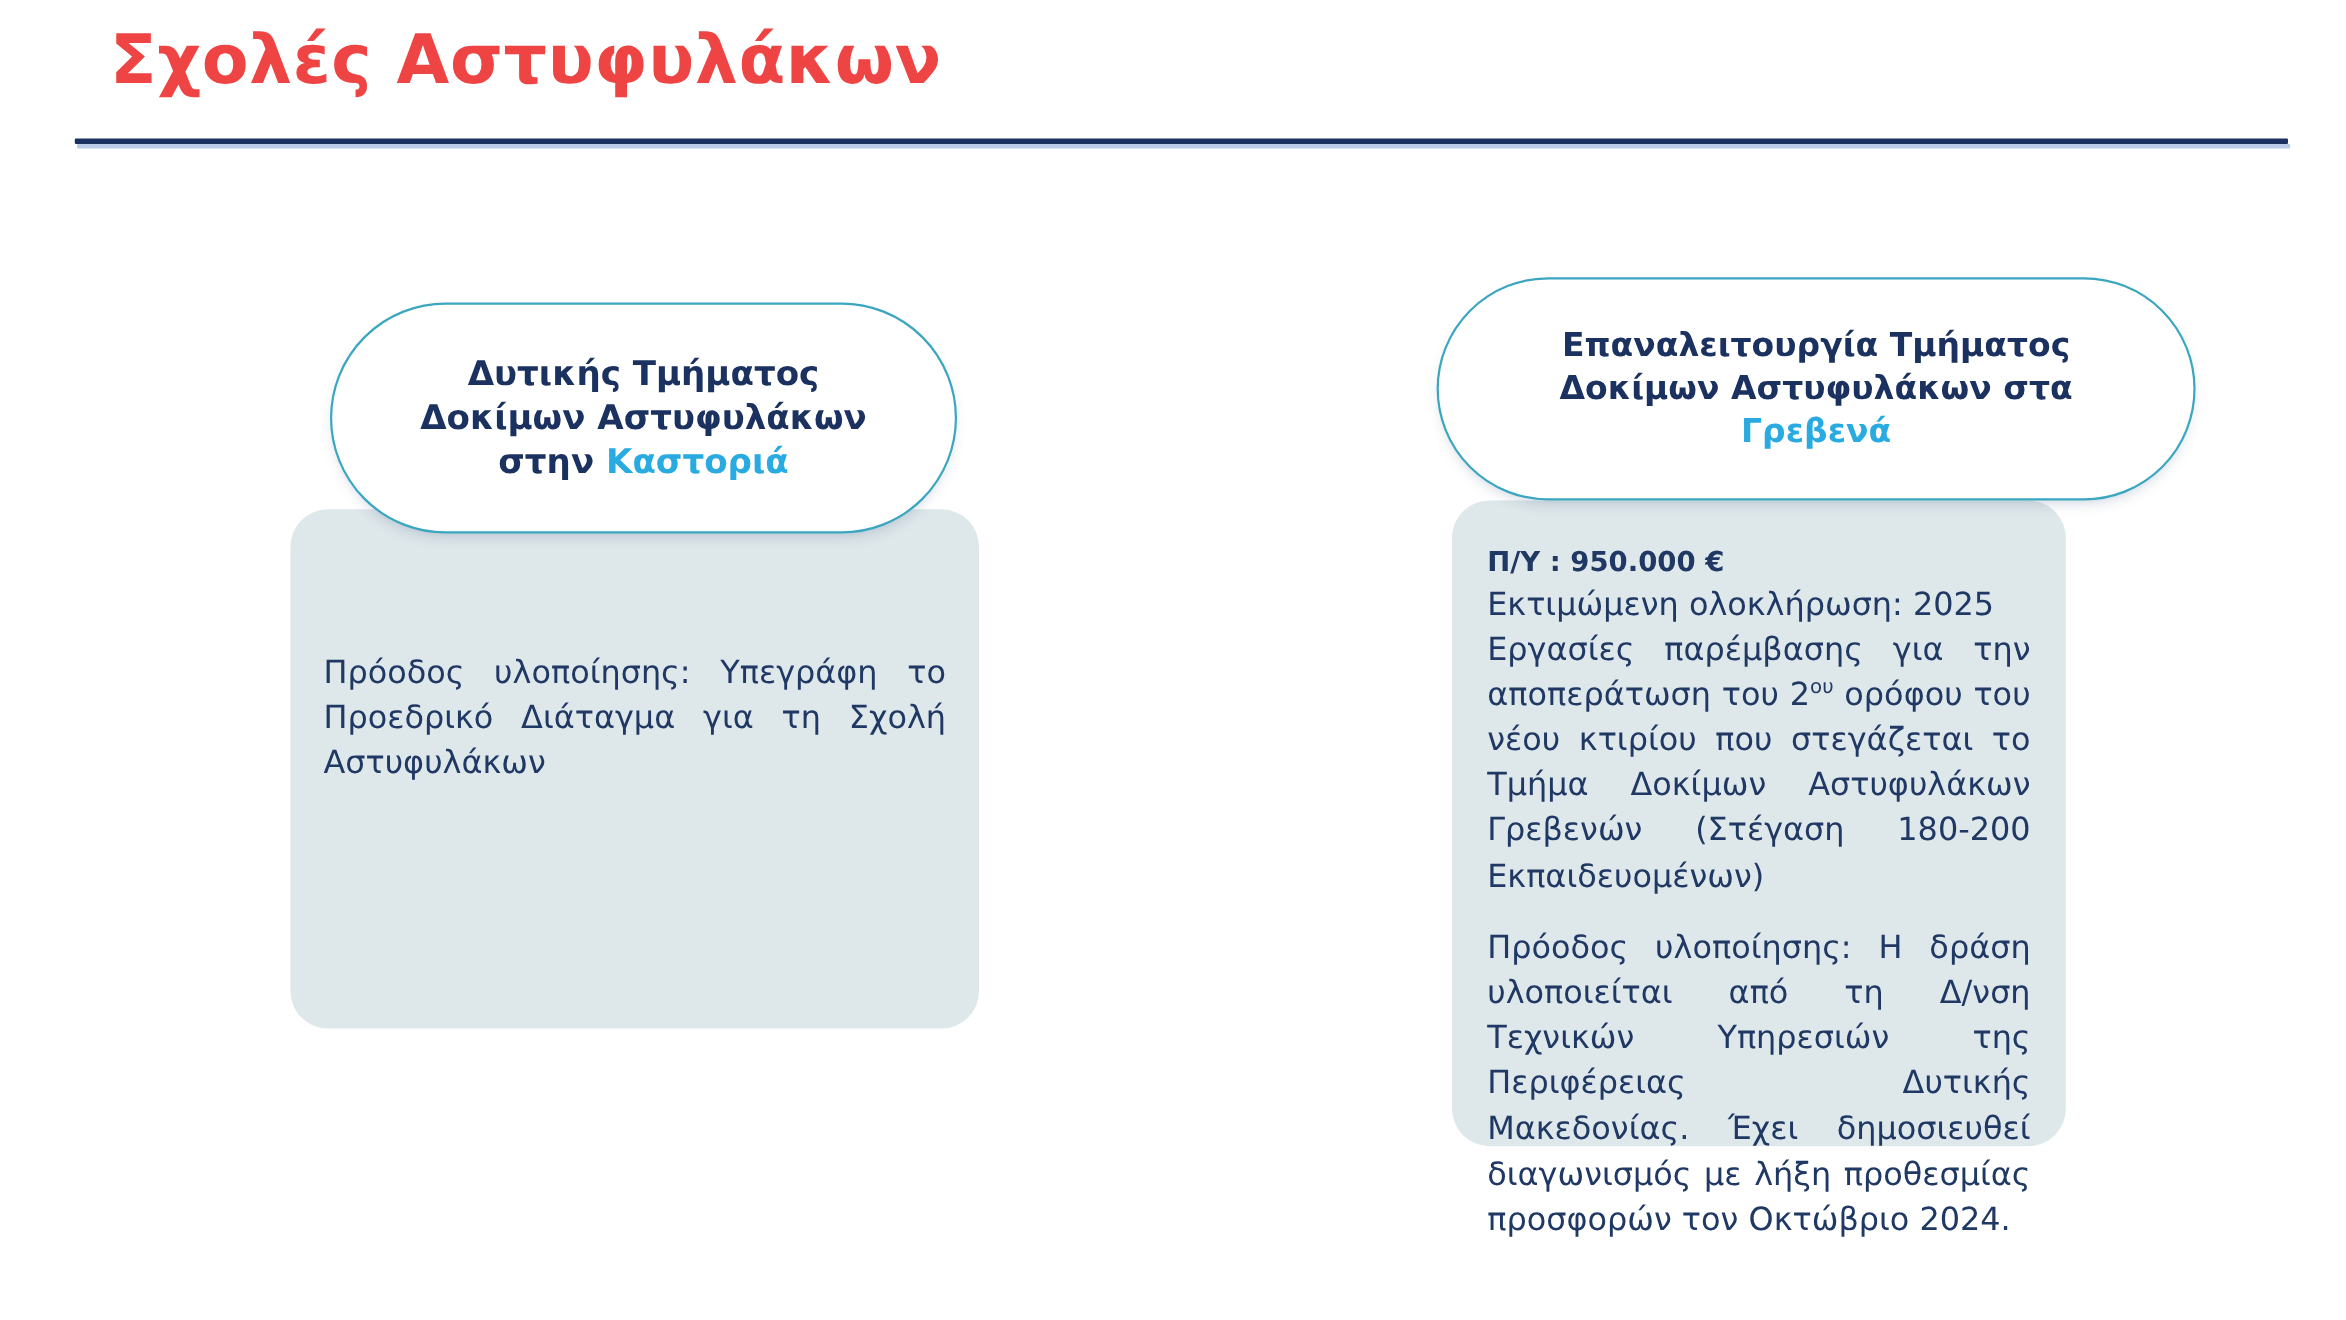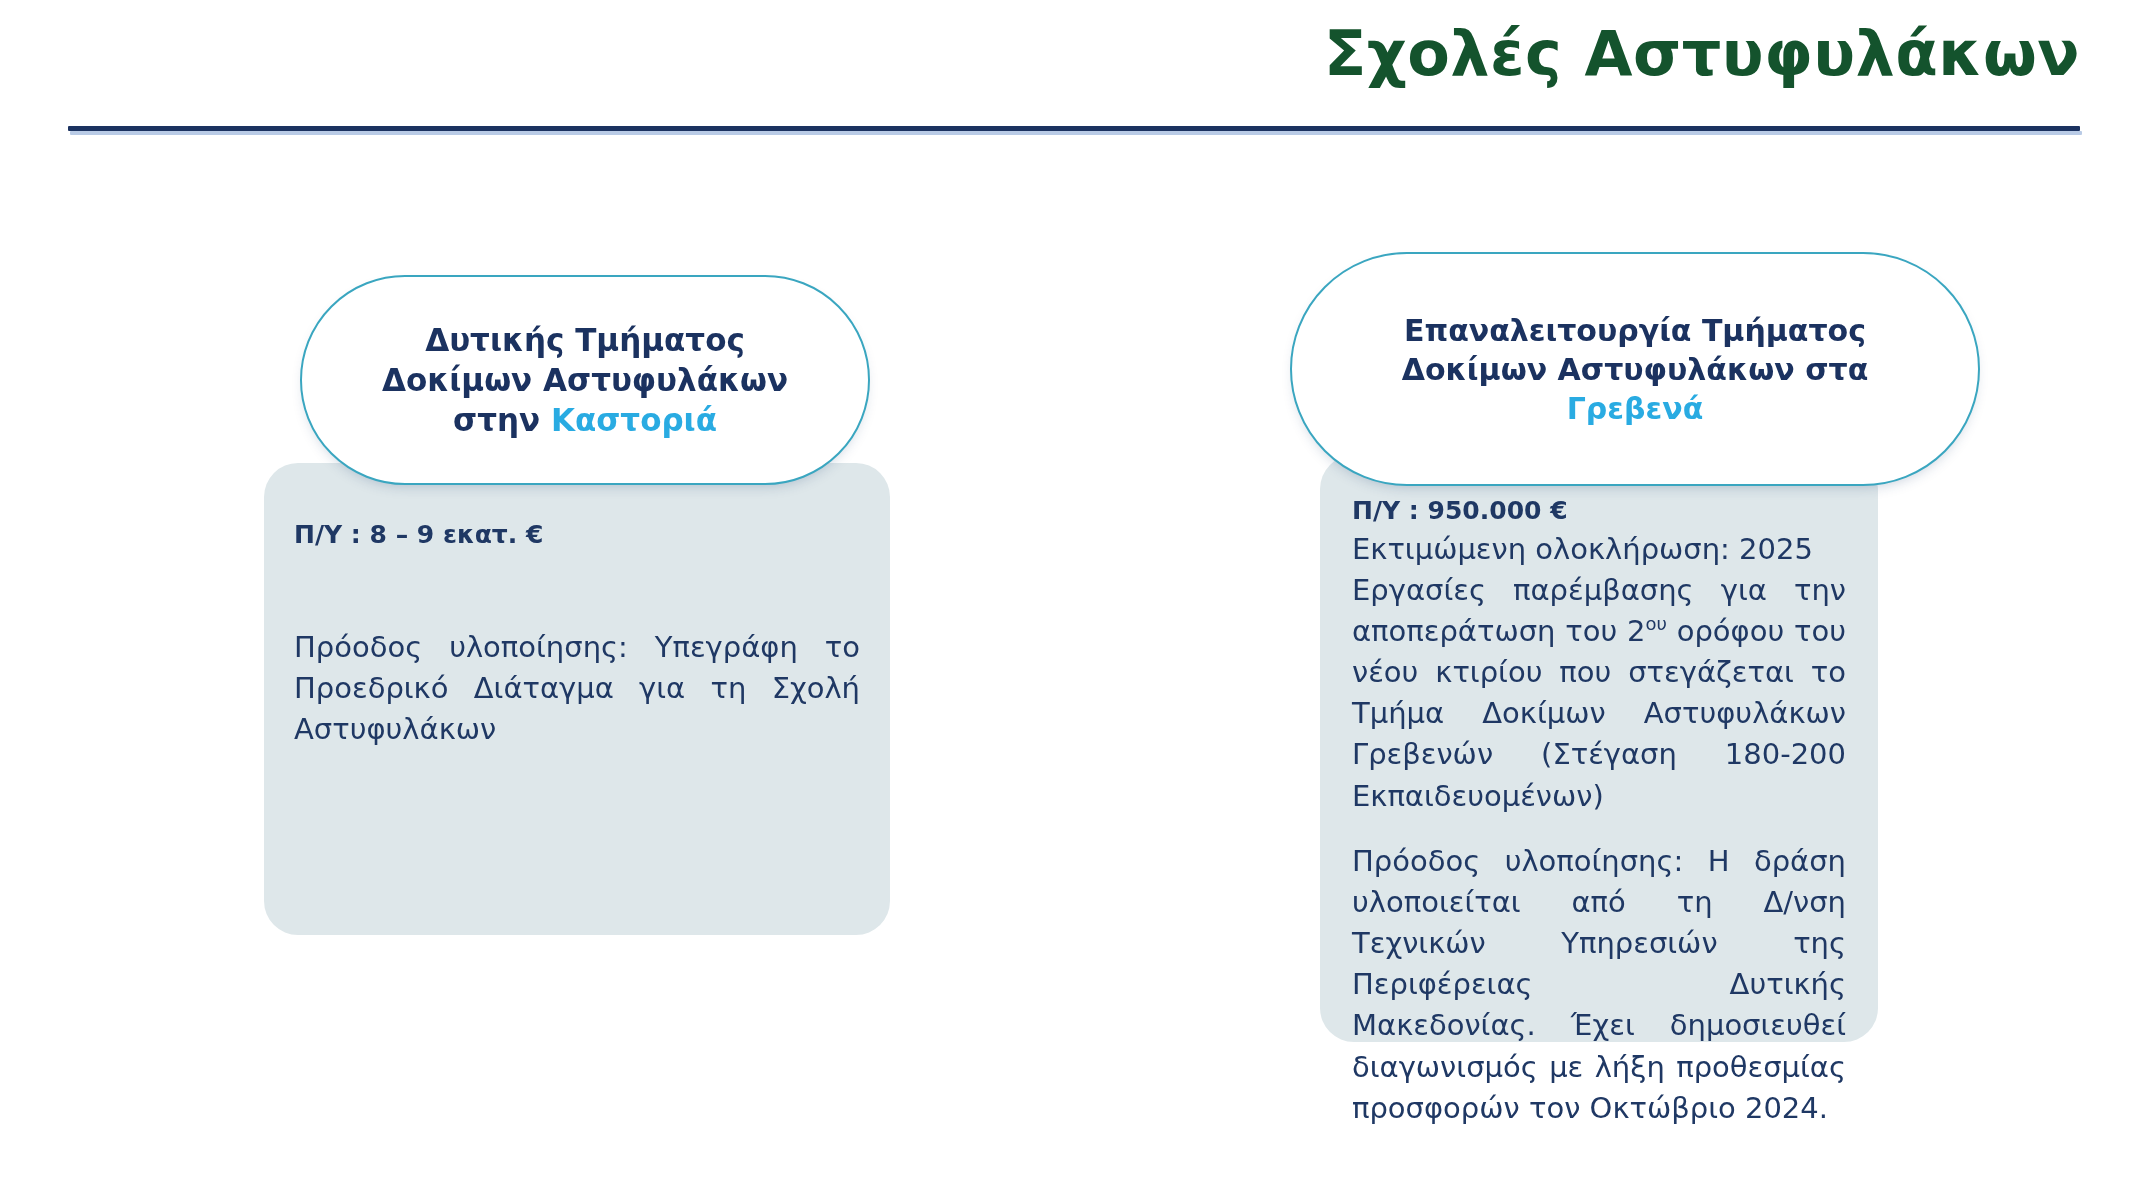--- a/index.html
+++ b/index.html
@@ -20,27 +20,26 @@
   .slide-title-wrap {
     position: absolute;
     left: 68px;
     top: 18px;
     width: 2012px;
   }
   .slide-title {
     font-family: "DejaVu Sans", "Liberation Sans", sans-serif;
     font-size: 62px;
     font-weight: 700;
-    color: #14532d;
+    color: #ef4444;
     letter-spacing: 0.5px;
     line-height: 1.15;
     margin: 0;
     padding: 0 0 0 32px;
     white-space: nowrap;
-    text-align: right;
   }
   .title-rule {
     position: absolute;
     left: 68px;
     top: 126px;
     width: 2012px;
     height: 5px;
     background: #1b3260;
     border-radius: 1px;
   }
@@ -98,21 +97,21 @@
   
   #card-left            { left: 264px;  top: 275px;  width: 626px; height: 660px; }
   #card-left .card-body { left: 0px;    top: 188px;  width: 626px; height: 472px; }
   #card-left .pill      { left: 36px;   top: 0px;    width: 570px; height: 210px; }
   #card-left .pill-text { font-size: 31px; }
   #card-left .card-body-inner { left: 30px; right: 30px; top: 54px; }
 
   
   #card-right            { left: 1290px; top: 252px; width: 728px; height: 790px; }
   #card-right .card-body { left: 30px;   top: 203px; width: 558px; height: 587px; }
-  #card-right .pill      { left: 0px;    top: 0px;   width: 690px; height: 234px; }
+  #card-right .pill      { left: 16px;    top: 0px;   width: 690px; height: 203px; }
   #card-right .pill-text { font-size: 30px; }
   #card-right .card-body-inner { left: 32px; right: 32px; top: 38px; }
 
   
   .body-text {
     font-family: "DejaVu Sans", "Liberation Sans", sans-serif;
     color: #1f3864;
     font-size: 29px;
     line-height: 1.42;
     text-align: justify;
@@ -145,21 +144,20 @@
   <h1 class="slide-title">Σχολές Αστυφυλάκων</h1>
 </div>
 <div class="title-rule-shadow"></div>
 <div class="title-rule"></div>
 
 <div class="card" id="card-left">
 
   <div class="card-body">
     <div class="card-body-inner">
 
-      <p class="body-text budget">Π/Υ : 8 – 9 εκατ. €</p>
 
       <div class="gap-lg"></div>
 
       <p class="body-text"><b>Πρόοδος υλοποίησης</b><span>: Υπεγράφη το Προεδρικό Διάταγμα για τη Σχολή Αστυφυλάκων</span></p>
 
     </div>
   </div>
 
   <div class="pill">
     <div class="pill-text">

